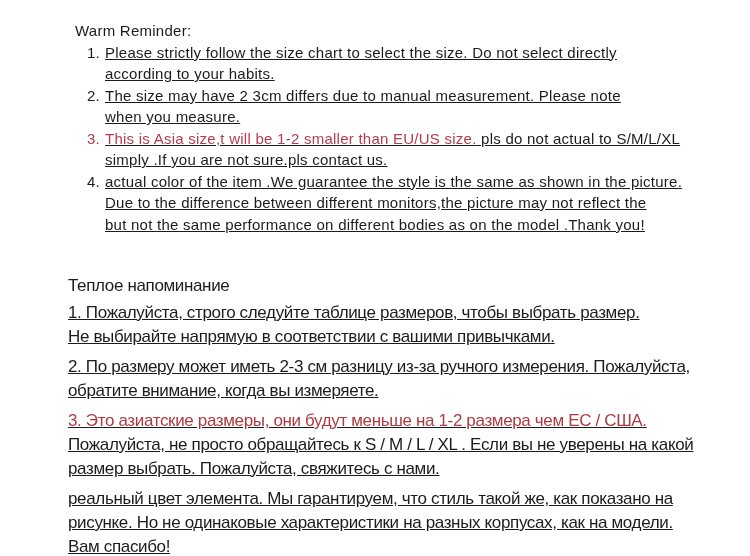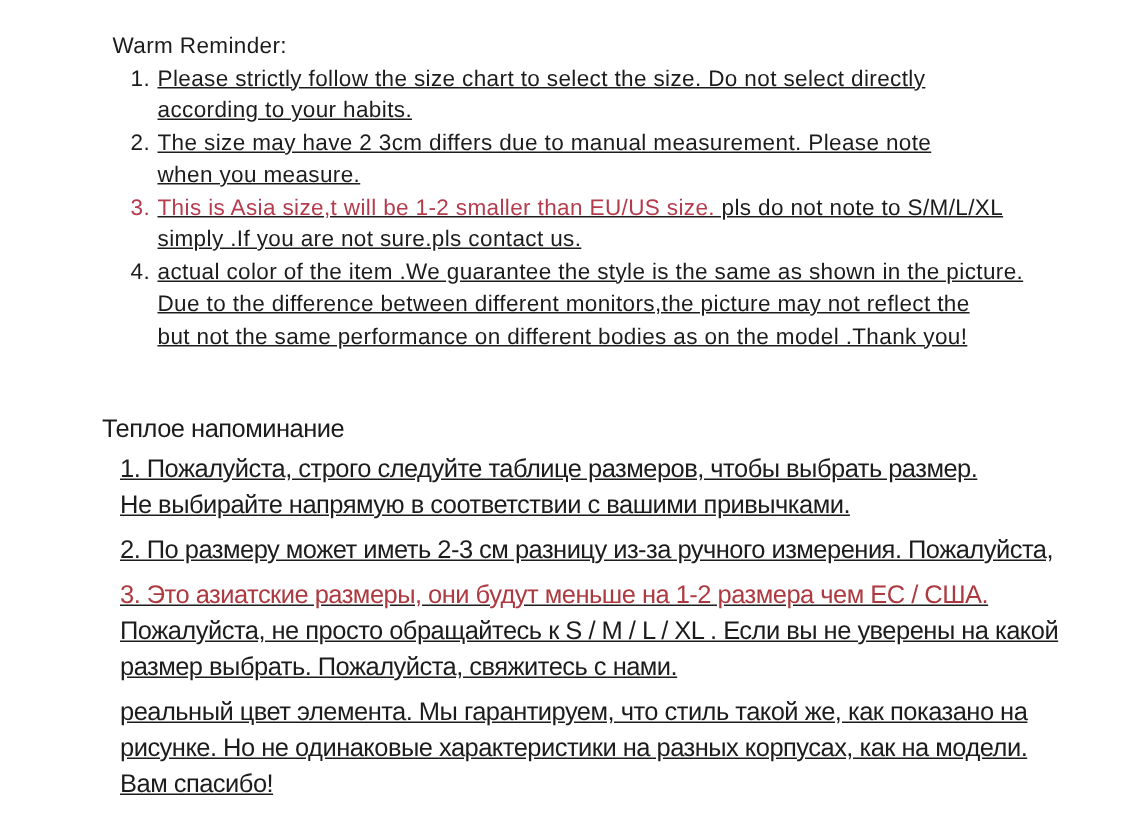--- a/index.html
+++ b/index.html
@@ -32,21 +32,21 @@
   .ru-section {
     position: absolute;
     left: 68px;
     top: 246px;
     width: 670px;
     font-size: 17px;
     line-height: 24px;
     letter-spacing: -0.35px;
   }
   .ru-title { margin-bottom: 3px; margin-top: 28px; }
-  .ru-item { margin-left: 12px; margin-bottom: 6px; }
+  .ru-item { margin-left: 0; margin-bottom: 6px; }
   .line { white-space: pre; text-decoration: underline; }
   .red-en { color: var(--highlight-en, #b43c4d); }
   .red-ru { color: var(--highlight-ru, #ad3a41); }
 </style>
 </head>
 <body>
 
 <div class="page" style="--bg: #ffffff; --text: #1c1c1c; --highlight-en: #b43c4d; --highlight-ru: #ad3a41;">
 
   <section class="en-section">
@@ -62,21 +62,21 @@
         <div class="en-item">
           <div class="en-num">2.</div>
           <div class="en-content">
             <div class="line"><span>The size may have 2 3cm differs due to manual measurement. Please note</span></div>
             <div class="line"><span>when you measure.</span></div>
           </div>
         </div>
         <div class="en-item">
           <div class="en-num red-en">3.</div>
           <div class="en-content">
-            <div class="line"><span class="red-en">This is Asia size,t will be 1-2 smaller than EU/US size.</span><span> pls do not note to S/M/L/XL</span></div>
+            <div class="line"><span class="red-en">This is Asia size,t will be 1-2 smaller than EU/US size.</span><span> pls do not actual to S/M/L/XL</span></div>
             <div class="line"><span>simply .If you are not sure.pls contact us.</span></div>
           </div>
         </div>
         <div class="en-item">
           <div class="en-num">4.</div>
           <div class="en-content">
             <div class="line"><span>actual color of the item .We guarantee the style is the same as shown in the picture.</span></div>
             <div class="line"><span>Due to the difference between different monitors,the picture may not reflect the</span></div>
             <div class="line"><span>but not the same performance on different bodies as on the model .Thank you!</span></div>
           </div>
@@ -86,20 +86,21 @@
 
   <section class="ru-section">
     <div class="ru-title">Теплое напоминание</div>
     <div class="ru-list">
         <div class="ru-item">
           <div class="line"><span>1. Пожалуйста, строго следуйте таблице размеров, чтобы выбрать размер.</span></div>
           <div class="line"><span>Не выбирайте напрямую в соответствии с вашими привычками.</span></div>
         </div>
         <div class="ru-item">
           <div class="line"><span>2. По размеру может иметь 2-3 см разницу из-за ручного измерения. Пожалуйста,</span></div>
+          <div class="line"><span>обратите внимание, когда вы измеряете.</span></div>
         </div>
         <div class="ru-item">
           <div class="line"><span class="red-ru">3. Это азиатские размеры, они будут меньше на 1-2 размера чем ЕС / США.</span></div>
           <div class="line"><span>Пожалуйста, не просто обращайтесь к S / M / L / XL . Если вы не уверены на какой</span></div>
           <div class="line"><span>размер выбрать. Пожалуйста, свяжитесь с нами.</span></div>
         </div>
         <div class="ru-item">
           <div class="line"><span>реальный цвет элемента. Мы гарантируем, что стиль такой же, как показано на</span></div>
           <div class="line"><span>рисунке. Но не одинаковые характеристики на разных корпусах, как на модели.</span></div>
           <div class="line"><span>Вам спасибо!</span></div>

